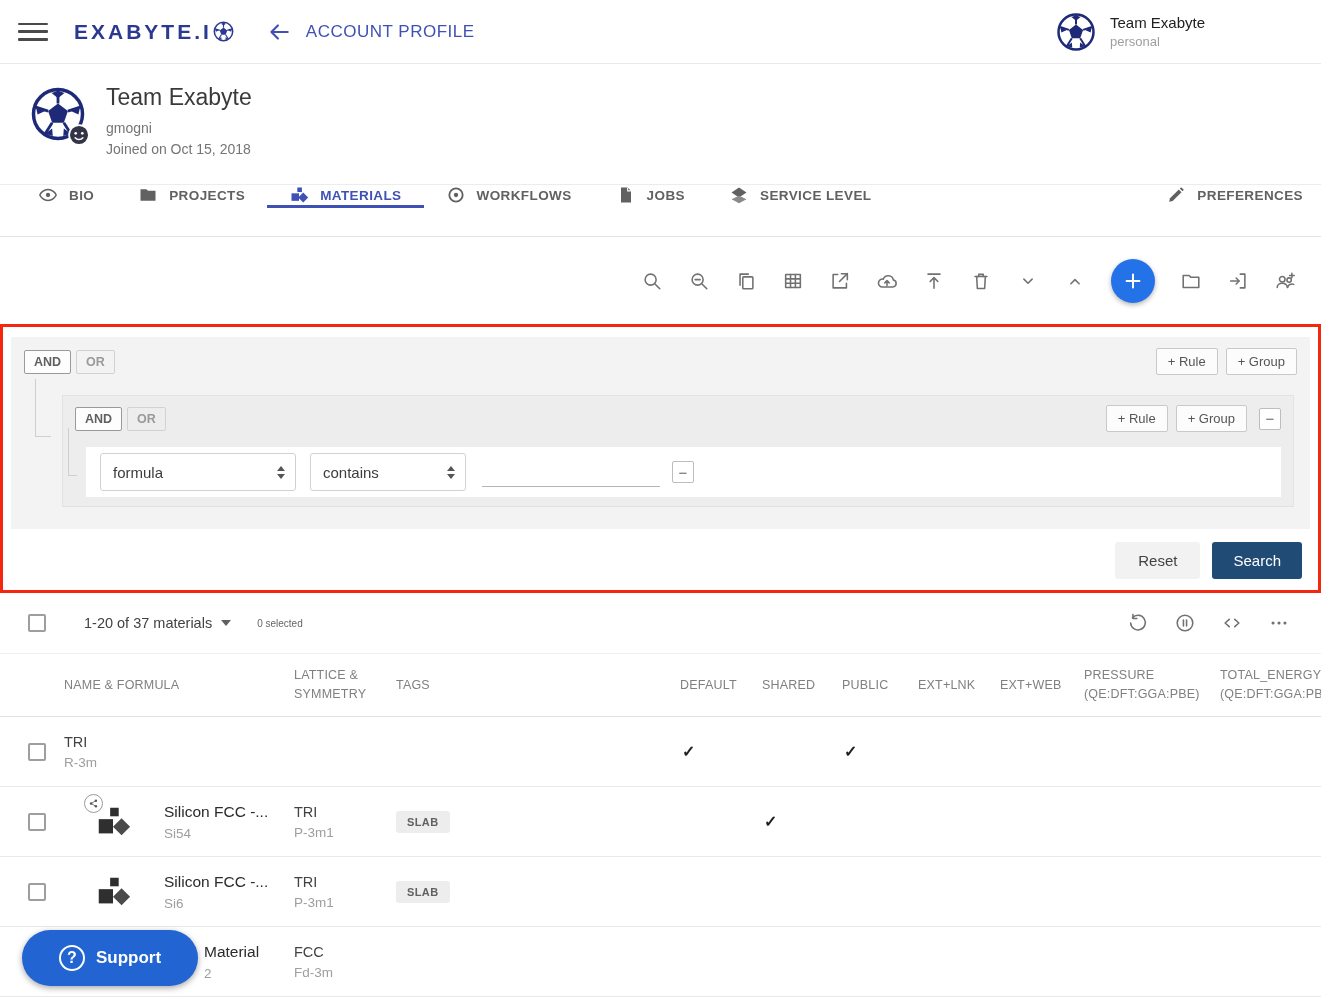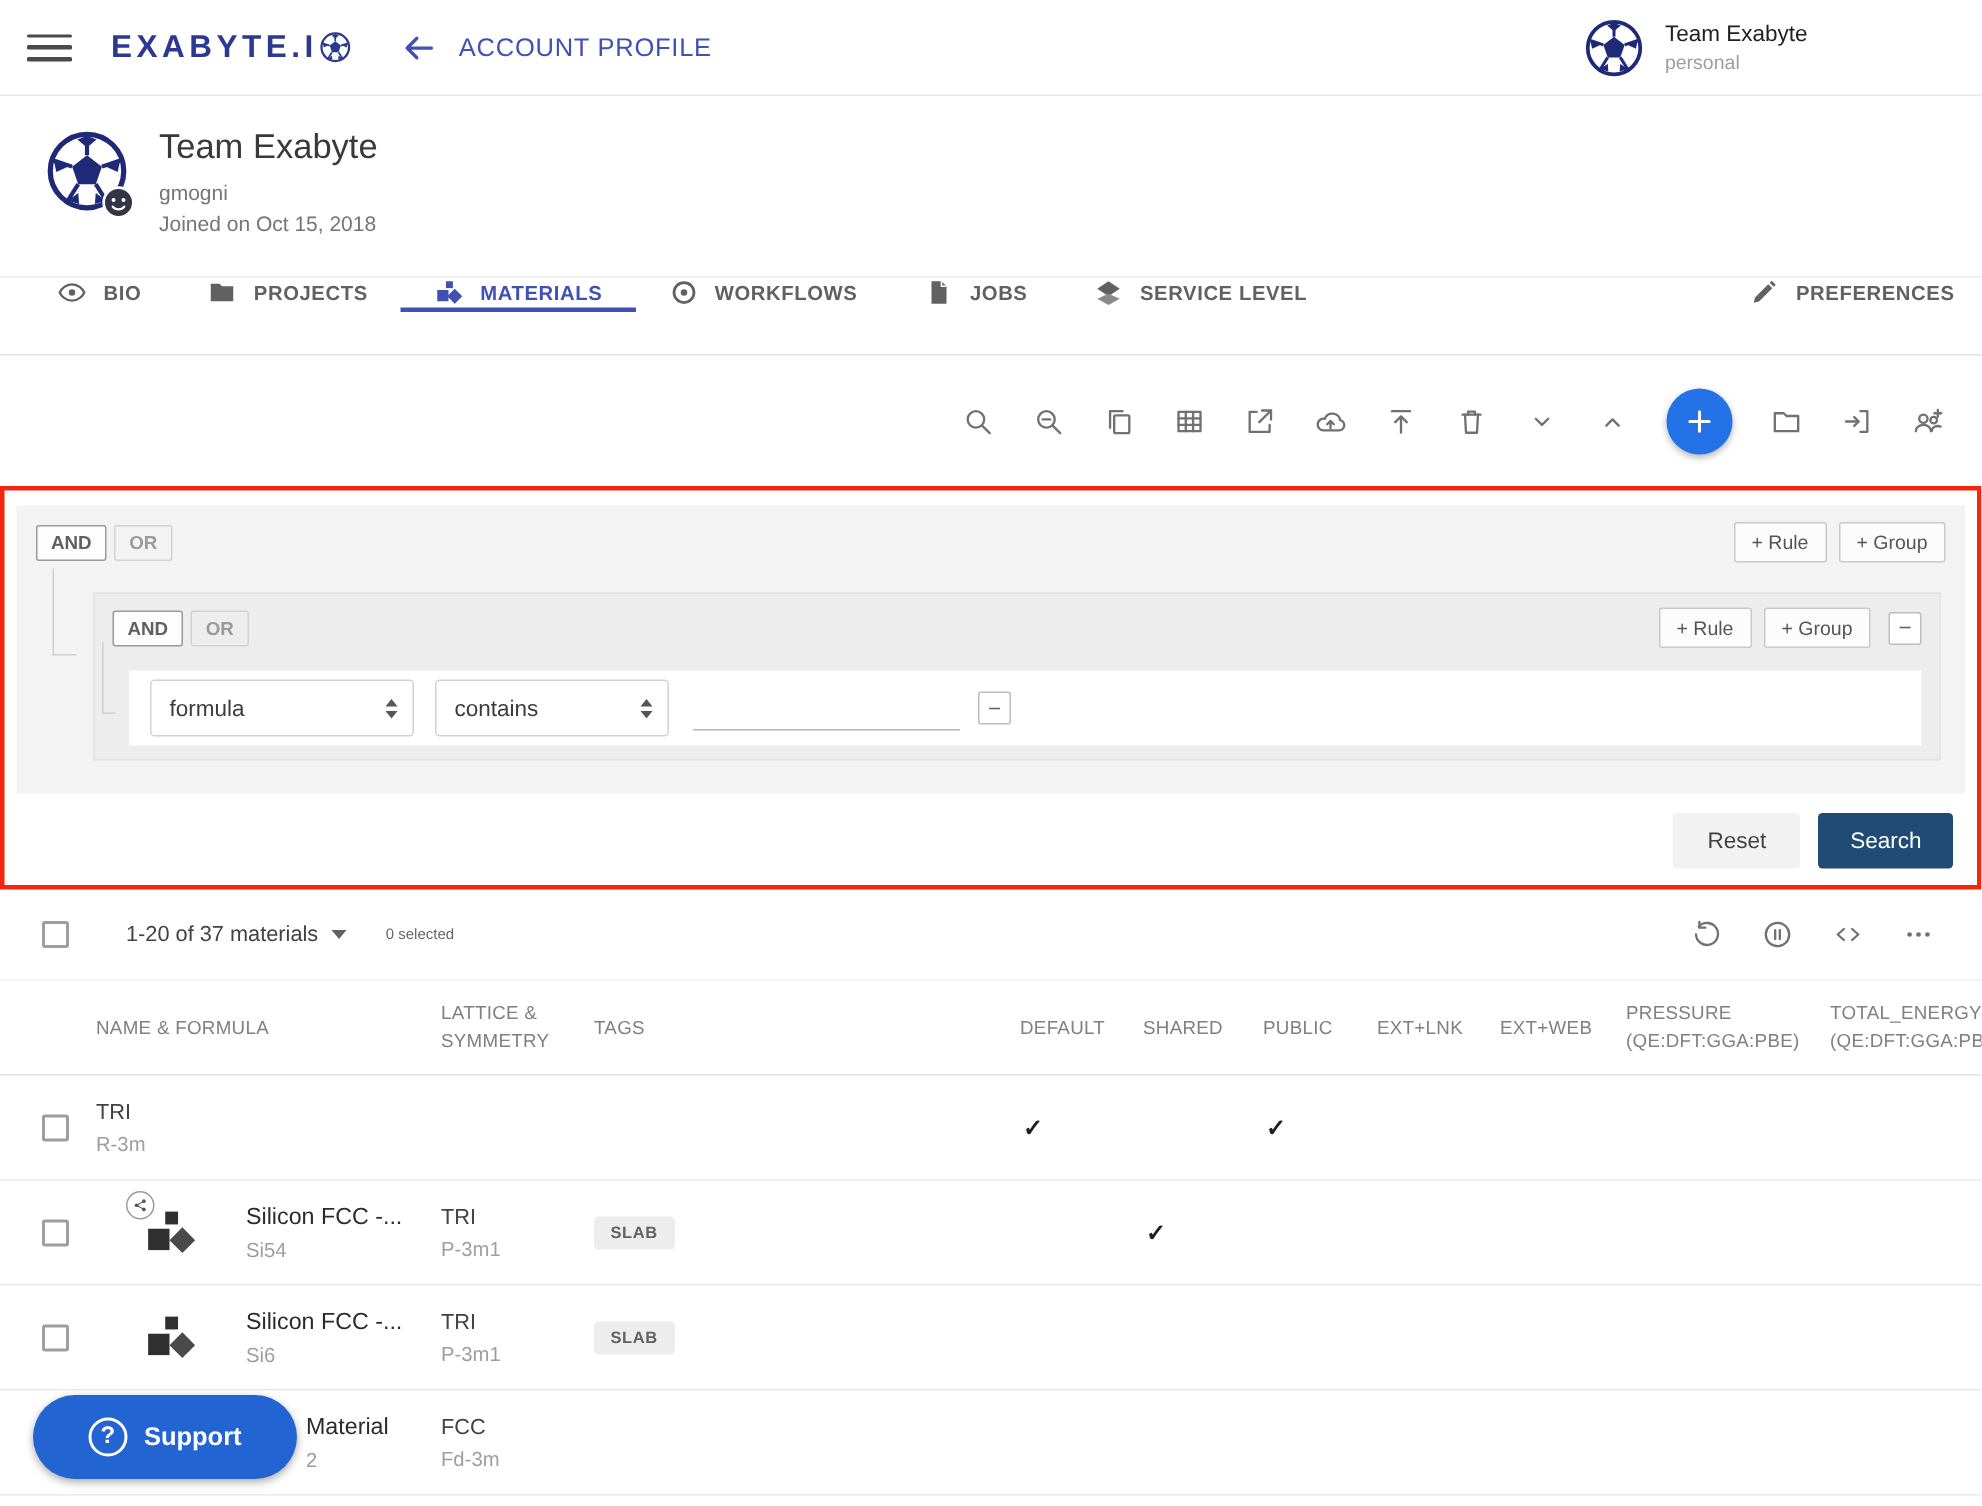--- a/index.html
+++ b/index.html
@@ -52,21 +52,21 @@
   .qb-row .grow { flex:1; }
   .tog { border:1px solid #d2d2d2; background:transparent; color:#9a9a9a; font-size:12.5px; font-weight:700; padding:4px 9px; border-radius:2px; cursor:pointer; margin-right:5px; }
   .tog.active { border-color:#9a9a9a; color:#5f5f5f; background:#fdfdfd; }
   .qb-btn { border:1px solid #c9c9c9; background:#fcfcfc; color:#555; font-size:13px; padding:5px 11px; border-radius:2px; cursor:pointer; margin-left:8px; }
   .minus-btn { width:22px; height:22px; border:1px solid #bdbdbd; background:#fff; border-radius:2px; color:#666; font-size:15px; line-height:1; display:flex; align-items:center; justify-content:center; cursor:pointer; margin-left:12px; }
   .conn { position:absolute; border-left:1px solid #cfcfcf; border-bottom:1px solid #cfcfcf; }
   .conn-outer { left:24px; top:42px; width:16px; height:58px; }
   .qb-inner { margin:20px 3px 0 38px; background:#ededed; border:1px solid #e2e2e2; padding:9px 12px; height:112px; position:relative; }
   .conn-inner { left:5px; top:32px; width:9px; height:48px; }
   .rule-row { margin:15px 0 0 11px; background:#fff; height:50px; display:flex; align-items:center; padding:0 14px; }
-  .qb-select { width:176px; height:38px; background:#fff; border:1px solid #d2d2d2; border-radius:3px; display:flex; align-items:center; justify-content:space-between; padding:0 9px 0 12px; font-size:15px; color:#3c3c3c; cursor:pointer; margin-right:14px; }
+  .qb-select { width:196px; height:38px; background:#fff; border:1px solid #d2d2d2; border-radius:3px; display:flex; align-items:center; justify-content:space-between; padding:0 9px 0 12px; font-size:15px; color:#3c3c3c; cursor:pointer; margin-right:14px; }
   .qb-select svg { width:10px; height:15px; }
   .qb-input { width:178px; border:none; border-bottom:1px solid #b5b5b5; background:transparent; height:30px; margin-left:2px; font-size:15px; color:#333; outline:none; }
   .qb-footer { display:flex; justify-content:flex-end; align-items:flex-end; gap:12px; padding:13px 16px 0 0; }
   .reset-btn { border:none; background:#f2f2f2; color:#424242; font-size:15px; padding:10px 23px; border-radius:3px; cursor:pointer; }
   .search-btn { border:none; background:#1f4b74; color:#fff; font-size:15px; padding:10px 21px; border-radius:3px; cursor:pointer; }
 
   
   .list-controls { height:60px; display:flex; align-items:center; padding:0 30px 0 28px; }
   .checkbox { width:18px; height:18px; border:2px solid #9e9e9e; border-radius:2px; background:#fff; cursor:pointer; flex:none; }
   .count { font-size:14.5px; color:#424242; margin-left:38px; display:flex; align-items:center; cursor:pointer; }

